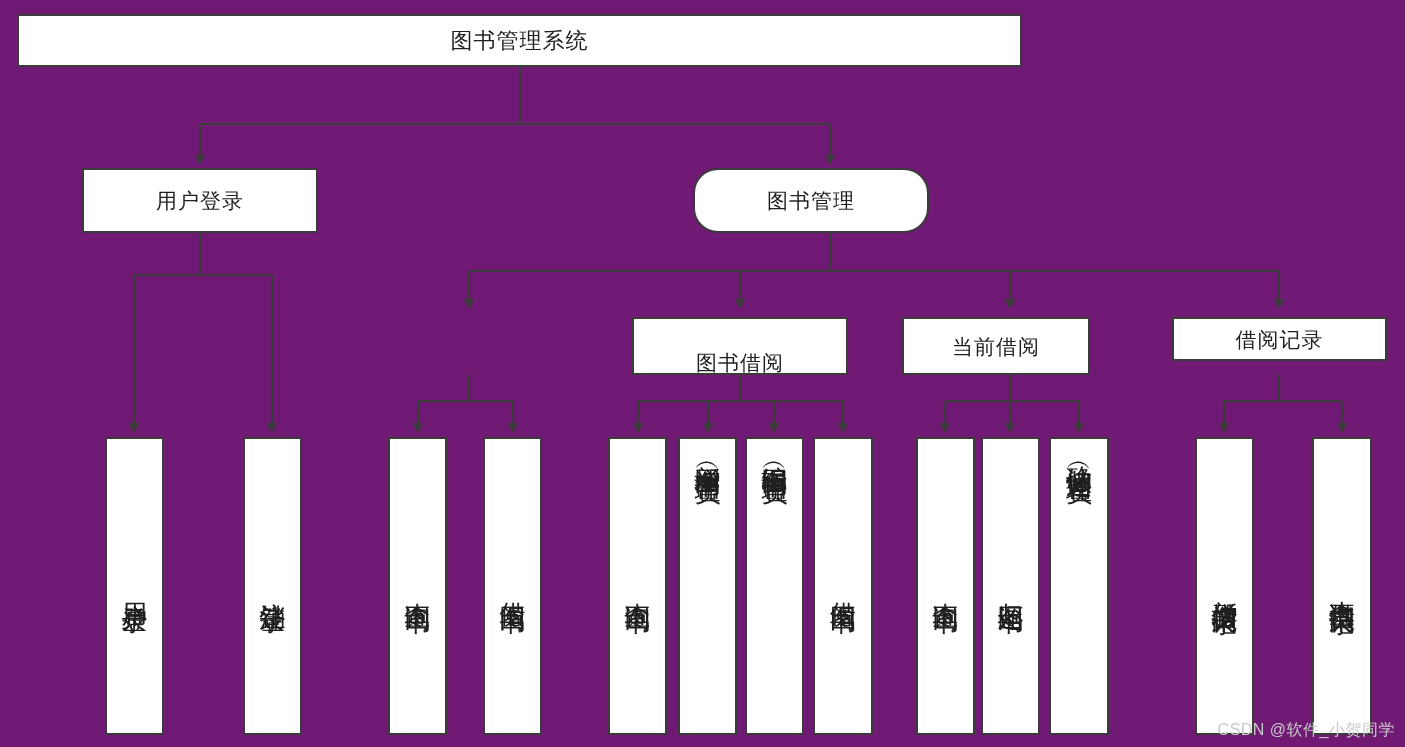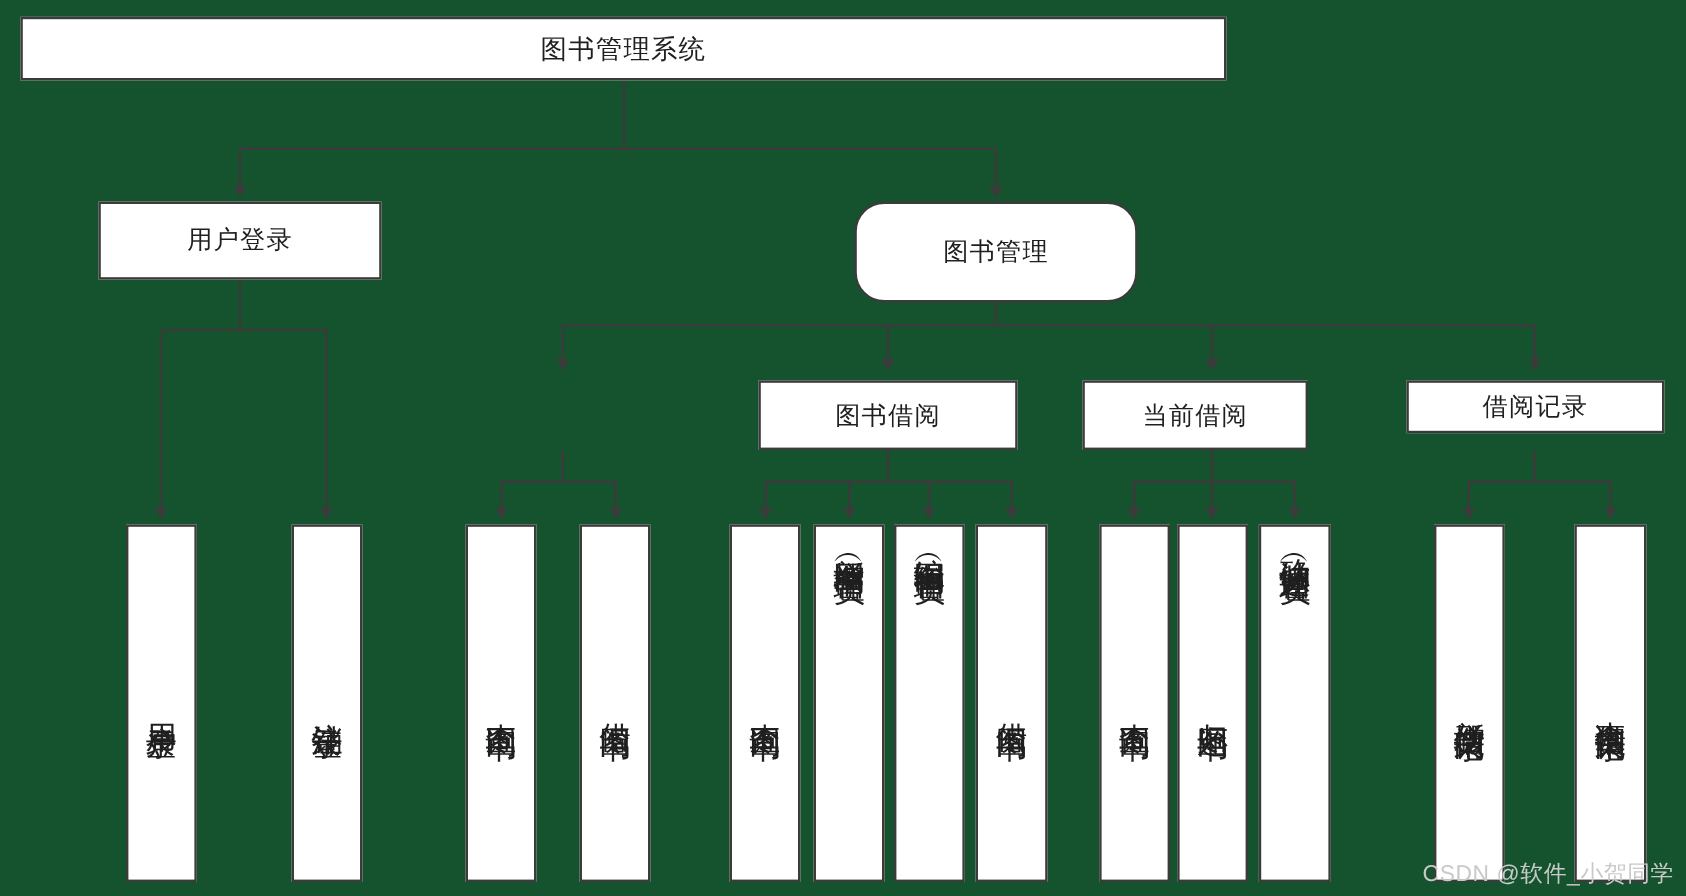--- a/index.html
+++ b/index.html
@@ -1,20 +1,20 @@
 <!DOCTYPE html>
 <html><head>
 <meta charset="utf-8">
 <style>
   html,body{margin:0;padding:0;background:#ffffff;}
   body{font-family:"Liberation Sans","DejaVu Sans",sans-serif;}
   #canvas{
     position:relative;
     width:1405px;height:747px;
-    background:#14532d;
+    background:#701a75;
     overflow:hidden;
   }
   svg.links{position:absolute;left:0;top:0;width:1405px;height:747px;}
 
   .node{
     position:absolute;
     box-sizing:border-box;
     border:2.2px solid #3b3b3b;
     background:#ffffff;
     display:flex;
@@ -44,21 +44,21 @@
     line-height:1.12;
     letter-spacing:2px;
     white-space:nowrap;
   }
   .node.v.mid{align-items:center;padding-top:0;}
 
   .watermark{
     position:absolute;
     right:10px;
     bottom:6px;
-    font-size:19px;
+    font-size:16px;
     color:#c9c9c9;
     letter-spacing:0.5px;
     z-index:5;
     white-space:nowrap;
     pointer-events:none;
   }
 </style>
 </head>
 <body>
 
@@ -117,26 +117,26 @@
   </svg>
 
   <div class="node root h" style="left:17px;top:14px;width:1005px;height:53px;">
     <span class="lbl">图书管理系统</span>
   </div>
 
   <div class="node h" style="left:82px;top:168px;width:236px;height:65px;">
     <span class="lbl">用户登录</span>
   </div>
 
-  <div class="node h" style="left:712px;top:168px;width:236px;height:84px;border-radius:25px;">
+  <div class="node h" style="left:693px;top:168px;width:236px;height:65px;border-radius:25px;">
     <span class="lbl">图书管理</span>
   </div>
 
 
-  <div class="node h" style="left:632px;top:317px;width:216px;height:58px;">
+  <div class="node h" style="left:632px;top:317px;width:216px;height:58px;align-items:flex-end;">
     <span class="lbl">图书借阅</span>
   </div>
 
   <div class="node h" style="left:902px;top:317px;width:188px;height:58px;">
     <span class="lbl">当前借阅</span>
   </div>
 
   <div class="node h" style="left:1172px;top:317px;width:215px;height:44px;">
     <span class="lbl">借阅记录</span>
   </div>

